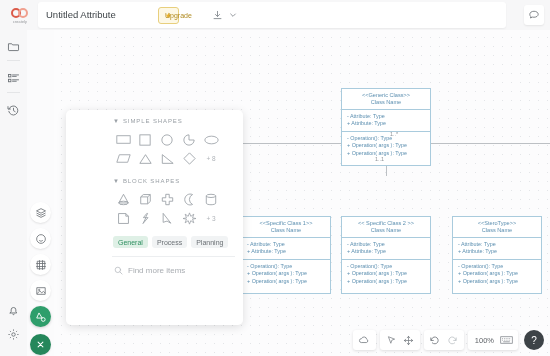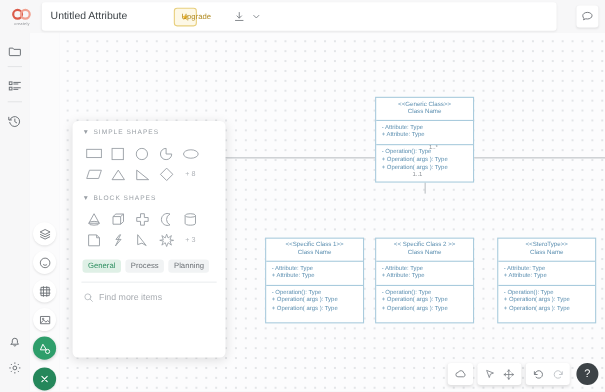--- a/index.html
+++ b/index.html
@@ -39,21 +39,21 @@
   .r2{position:absolute;left:3px;width:21px;height:21px;border-radius:50%;background:#fff;box-shadow:0 1px 2px rgba(0,0,0,.1);display:flex;align-items:center;justify-content:center;cursor:pointer;}
   .r2.green{background:#2e9e6b;box-shadow:0 1px 3px rgba(0,0,0,.18);}
   .r2.dark{background:#25875b;}
 
   
   .canvas{position:absolute;left:54px;top:30px;right:0;bottom:0;background:#fcfcfd;
     background-image:radial-gradient(#e3e5e8 .7px,transparent .7px);
     background-size:9px 9px;background-position:3px 3px;overflow:hidden;}
 
   
-  .panel{position:absolute;left:66px;top:110px;width:139px;height:215px;background:#fff;border-radius:5px;box-shadow:0 2px 10px rgba(0,0,0,.13);z-index:30;}
+  .panel{position:absolute;left:66px;top:110px;width:139px;height:215px;background:#fff;border-radius:5px;box-shadow:0 2px 10px rgba(0,0,0,.13);z-index:30;padding-left:38px;}
   .sec-head{display:flex;align-items:center;gap:4px;padding:8px 0 4px 9px;}
   .sec-head .chev{font-size:6px;color:#9aa0a6;}
   .sec-head .t{font-size:6px;letter-spacing:.9px;color:#9aa0a6;}
   .sgrid{display:flex;flex-wrap:wrap;padding:2px 0 0 8px;width:112px;}
   .scell{width:22px;height:19px;display:flex;align-items:center;justify-content:center;cursor:pointer;}
   .more{font-size:6.5px;color:#b0b4b9;display:flex;align-items:center;justify-content:center;width:22px;height:19px;}
   .p-divider{height:1px;background:#eceef0;margin:4px 8px 0 8px;}
   .tabs{display:flex;gap:4px;padding:8px 0 0 9px;}
   .tab{font-size:7px;padding:2.5px 5px;border-radius:3px;background:#f1f3f4;color:#6b7075;cursor:pointer;}
   .tab.active{background:#dff0e6;color:#2e8f60;}
@@ -446,17 +446,26 @@
           </svg>
       </div>
       <div class="bico">
         <svg width="12" height="12" viewBox="0 0 16 16" fill="none" stroke="#c3c7cb" stroke-width="1.2" stroke-linecap="round">
             <path d="M13 8.6a4.6 4.6 0 1 0-1.4 3.3"></path>
             <path d="M13.6 5.2v3.4h-3.4"></path>
           </svg>
       </div>
     </div>
 
+    <div class="bgrp">
+      <div class="zoom">100%</div>
+      <div class="bico">
+        <svg width="13" height="10" viewBox="0 0 18 13" fill="none" stroke="#7a7f85" stroke-width="1" stroke-linecap="round">
+          <rect x="1" y="2" width="16" height="9"></rect>
+          <path d="M3.5 4.5h.01M6 4.5h.01M8.5 4.5h.01M11 4.5h.01M13.5 4.5h.01M3.5 6.8h.01M6 6.8h.01M8.5 6.8h.01M11 6.8h.01M13.5 6.8h.01M5 9h8"></path>
+        </svg>
+      </div>
+    </div>
 
     <div class="help">?</div>
   </div>
 
 </div>
 
 </body></html>

